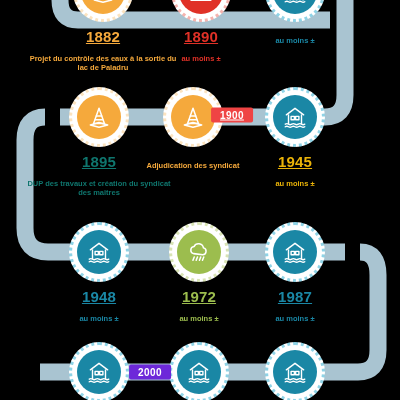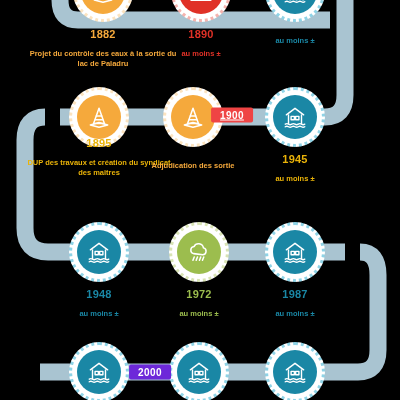--- a/index.html
+++ b/index.html
@@ -38,22 +38,23 @@
   .label{
     position:absolute;
     transform:translateX(-50%);
     text-align:center;
     width:150px;
     line-height:1.22;
   }
   .label .yr{
     display:block;
     font-weight:bold;
-    font-size:11px;
+    font-size:15px;
     letter-spacing:.2px;
+    text-decoration:underline;
   }
   .label .sub{
     display:block;
     font-weight:bold;
     font-size:7.5px;
     margin-top:8px;
   }
 
   .pill{
     position:absolute;
@@ -149,37 +150,37 @@
         <div class="ring dashed" style="border-color: rgb(251, 227, 192);"></div>
         <div class="disc" style="left: 8px; top: 8px; width: 44px; height: 44px; background: rgb(245, 169, 60);">
     <svg viewBox="0 0 24 24" width="26" height="26" fill="none" stroke="#ffffff" stroke-width="1.4" stroke-linecap="round" stroke-linejoin="round">
       <path d="M12 4 L17 18 L7 18 Z"></path>
       <path d="M9.6 11 h4.8"></path>
             <path d="M8.6 14.5 h6.8"></path>
       <path d="M4 19.4 L12 17 L20 19.4 L12 21.4 Z"></path>
     </svg>
         </div>
       </div>
-      <div class="label" style="left: 99px; top: 137px; color: #eab308;">
+      <div class="label" style="left: 99px; top: 153px; color: #0f766e;">
         <span class="yr">1895</span>
         <span class="sub">DUP des travaux et création du syndicat des maîtres</span>
       </div>
       <div class="badge" style="left: 193px; top: 117px; width: 60px; height: 60px;">
         <div class="ring dashed" style="border-color: rgb(251, 227, 192);"></div>
         <div class="disc" style="left: 8px; top: 8px; width: 44px; height: 44px; background: rgb(245, 169, 60);">
     <svg viewBox="0 0 24 24" width="26" height="26" fill="none" stroke="#ffffff" stroke-width="1.4" stroke-linecap="round" stroke-linejoin="round">
       <path d="M12 4 L17 18 L7 18 Z"></path>
       <path d="M9.6 11 h4.8"></path>
             <path d="M8.6 14.5 h6.8"></path>
       <path d="M4 19.4 L12 17 L20 19.4 L12 21.4 Z"></path>
     </svg>
         </div>
       </div>
       <div class="label" style="left: 193px; top: 153px; color: rgb(245, 169, 60);">
-        <span class="sub">Adjudication des sortie</span>
+        <span class="sub">Adjudication des syndicat</span>
       </div>
       <div class="badge" style="left: 295px; top: 117px; width: 60px; height: 60px;">
         <div class="ring dashed" style="border-color: rgb(143, 211, 230);"></div>
         <div class="disc" style="left: 8px; top: 8px; width: 44px; height: 44px; background: rgb(26, 135, 165);">
     <svg viewBox="0 0 24 24" width="26" height="26" fill="none" stroke="#ffffff" stroke-width="1.3" stroke-linecap="round" stroke-linejoin="round">
       <path d="M4 10 L12 4 L20 10"></path>
       <path d="M6 10 V18"></path>
             <path d="M18 10 V18"></path>
       <rect x="8.4" y="11.4" width="3" height="3.2"></rect>
       <rect x="12.6" y="11.4" width="3" height="3.2"></rect>

